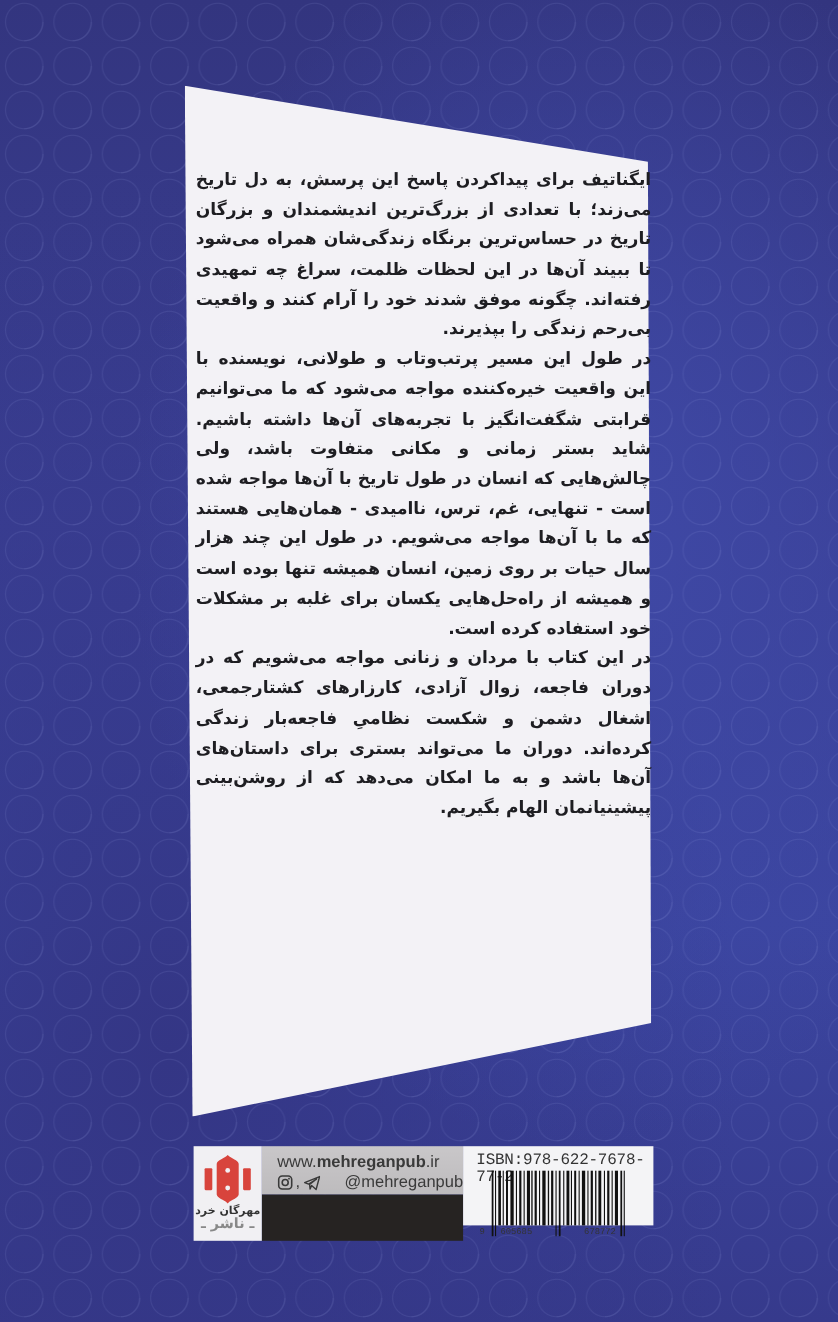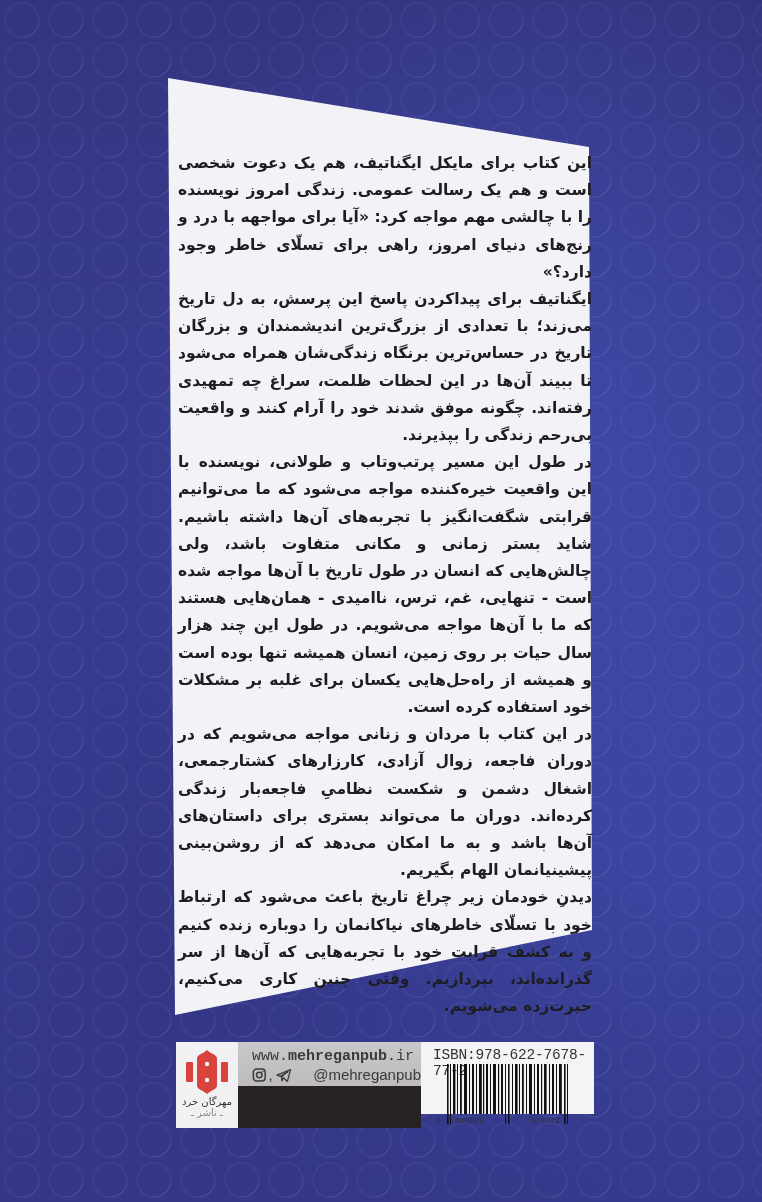--- a/index.html
+++ b/index.html
@@ -32,32 +32,32 @@
   .text-block {
     position:absolute; left:178px; top:150px; width:414px;
     direction:rtl; text-align:justify; text-align-last:right;
     font-family:"DejaVu Sans", sans-serif;
     font-size:15.5px; line-height:27.2px; color:#1e1e22; font-weight:bold;
   }
   .text-block p { margin:0; }
   .strip { position:absolute; left:176px; top:1042px; height:86px; display:flex; }
   .logo-box {
     width:62px; height:86px; background:#f1f0f3; position:relative;
-    display:flex; flex-direction:column; align-items:center;
+    display:flex; flex-direction:column; align-items:center;font-weight:bold;
   }
   .logo-mark { margin-top:6px; }
   .logo-name { direction:rtl; font-size:10px; color:#333; margin-top:0px; line-height:12px; }
-  .logo-sub { direction:rtl; font-size:10px; color:#888; line-height:10px; }
+  .logo-sub { direction:rtl; font-size:13px; color:#888; line-height:10px; }
   .web-box { width:183px; height:86px; display:flex; flex-direction:column; }
   .web-top {
     height:44px; background:linear-gradient(180deg,#c9c7c9,#bdbbbd);
     padding:6px 0 0 14px; box-sizing:border-box;
     font-family:"Liberation Sans", sans-serif; color:#3a3a3a;
   }
-  .web-url { font-size:15px; line-height:17px;font-family:Liberation Mono, monospace; }
+  .web-url { font-size:15px; line-height:17px; }
   .web-url b { font-weight:bold; }
   .social-row { display:flex; align-items:center; font-size:15px; line-height:18px; margin-top:1px; }
   .social-row svg { display:block; }
   .comma { margin:0 3px 0 2px; }
   .web-bottom { flex:1; background:#262322; }
   .isbn-box {
     width:173px; height:72px; background:#f4f4f6; position:relative;
     font-family:Liberation Mono, monospace; color:#333;
   }
   .isbn-text { position:absolute; left:12px; top:5px; font-size:14.5px; letter-spacing:-0.2px; }
@@ -66,25 +66,23 @@
 </style>
 </head>
 <body>
 
 <div class="bg"></div>
 <div class="pattern"></div>
 
 <div class="panel"></div>
 
 <div class="text-block">
-  <p>این کتاب برای مایکل ایگناتیف، هم یک دعوت شخصی است و هم یک رسالت عمومی. زندگی امروز نویسنده را با چالشی مهم مواجه کرد: «آیا برای مواجهه با درد و رنج‌های دنیای امروز، راهی برای تسلّای خاطر وجود دارد؟»</p>
   <p>ایگناتیف برای پیداکردن پاسخ این پرسش، به دل تاریخ می‌زند؛ با تعدادی از بزرگ‌ترین اندیشمندان و بزرگان تاریخ در حساس‌ترین برنگاه زندگی‌شان همراه می‌شود تا ببیند آن‌ها در این لحظات ظلمت، سراغ چه تمهیدی رفته‌اند. چگونه موفق شدند خود را آرام کنند و واقعیت بی‌رحم زندگی را بپذیرند.</p>
   <p>در طول این مسیر پرتب‌وتاب و طولانی، نویسنده با این واقعیت خیره‌کننده مواجه می‌شود که ما می‌توانیم قرابتی شگفت‌انگیز با تجربه‌های آن‌ها داشته باشیم. شاید بستر زمانی و مکانی متفاوت باشد، ولی چالش‌هایی که انسان در طول تاریخ با آن‌ها مواجه شده است - تنهایی، غم، ترس، ناامیدی - همان‌هایی هستند که ما با آن‌ها مواجه می‌شویم. در طول این چند هزار سال حیات بر روی زمین، انسان همیشه تنها بوده است و همیشه از راه‌حل‌هایی یکسان برای غلبه بر مشکلات خود استفاده کرده است.</p>
   <p>در این کتاب با مردان و زنانی مواجه می‌شویم که در دوران فاجعه، زوال آزادی، کارزارهای کشتارجمعی، اشغال دشمن و شکست نظامیِ فاجعه‌بار زندگی کرده‌اند. دوران ما می‌تواند بستری برای داستان‌های آن‌ها باشد و به ما امکان می‌دهد که از روشن‌بینی پیشینیانمان الهام بگیریم.</p>
-  <p>دیدنِ خودمان زیر چراغ تاریخ باعث می‌شود که ارتباط خود با تسلّای خاطرهای نیاکانمان را دوباره زنده کنیم و به کشف قرابت خود با تجربه‌هایی که آن‌ها از سر گذرانده‌اند، بپردازیم. وقتی چنین کاری می‌کنیم، حیرت‌زده می‌شویم.</p>
 </div>
 
 <div class="strip">
   <div class="logo-box">
     <svg class="logo-mark" width="48" height="48" viewBox="0 0 48 48">
       <rect x="3" y="14" width="7" height="20" rx="1" fill="#d8443c"></rect>
       <rect x="38" y="14" width="7" height="20" rx="1" fill="#d8443c"></rect>
       <path d="M24 2 C20 6 15 6 14 10 L14 38 C15 42 20 42 24 46 C28 42 33 42 34 38 L34 10 C33 6 28 6 24 2 Z" fill="#d8443c"></path>
       <circle cx="24" cy="16" r="2.2" fill="#f1f0f3"></circle>
       <circle cx="24" cy="32" r="2.2" fill="#f1f0f3"></circle>

